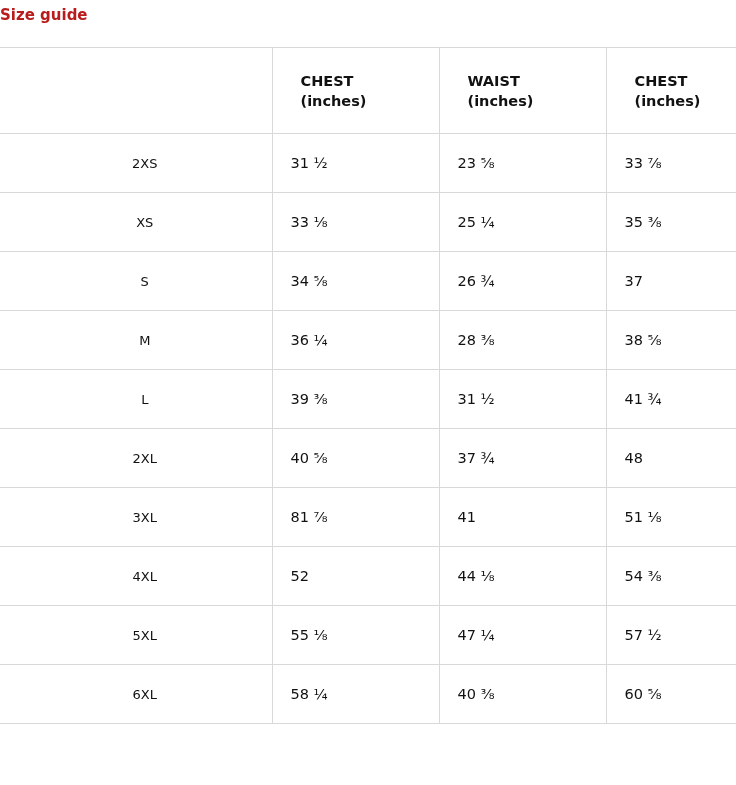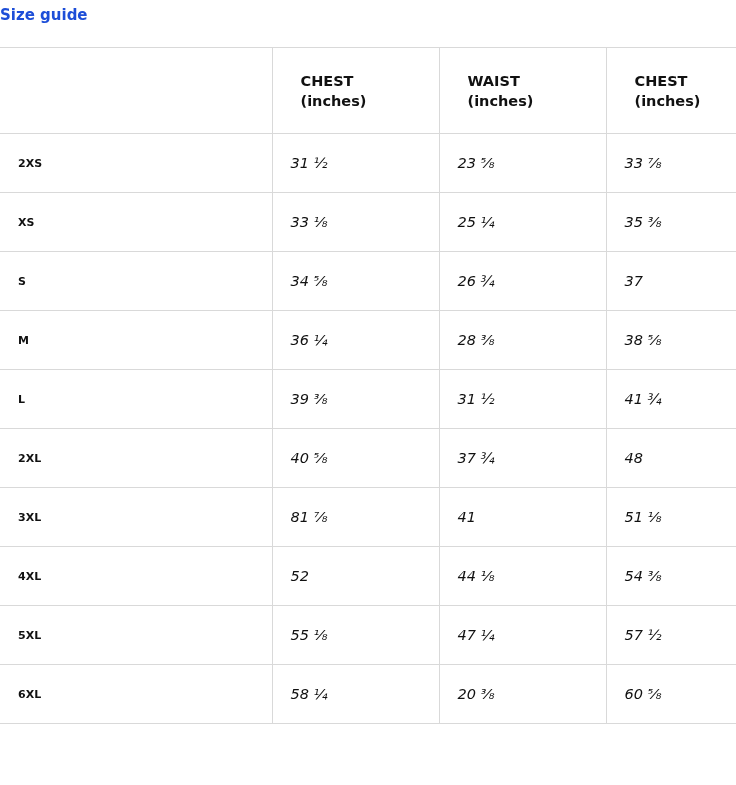--- a/index.html
+++ b/index.html
@@ -15,21 +15,21 @@
     -webkit-font-smoothing: antialiased;
   }
   .page {
     width: 736px;
     box-sizing: border-box;
     padding: 0;
   }
   .size-guide-title {
     font-size: 15px;
     font-weight: bold;
-    color: #1d4ed8;
+    color: #b91c1c;
     margin: 5px 0 0 0;
     padding: 0 16px 0 0;
     line-height: 20px;
   }
   table.size-table {
     width: 736px;
     border-collapse: collapse;
     table-layout: fixed;
     margin-top: 22px;
     font-size: 14.5px;
@@ -58,28 +58,28 @@
     font-size: 14.5px;
     line-height: 20px;
     padding-top: 17px;
     padding-bottom: 17px;
     height: 86px;
   }
   table.size-table thead th.blank-head {
     font-weight: normal;
   }
   table.size-table tbody th.row-label {
-    font-weight: bold;
-    font-size: 11px;
+    font-weight: normal;
+    font-size: 13px;
+    text-align: center;
   }
   table.size-table tbody td {
     font-weight: normal;
     font-size: 14.5px;
     color: #111111;
-    font-style: italic;
   }
   table.size-table tbody tr {
     height: 59px;
   }
   .head-line {
     display: block;
     margin-left: 10px;
   }
 </style>
 </head>
@@ -164,19 +164,19 @@
       </tr>
       <tr>
         <th class="row-label">5XL</th>
         <td>55 ⅛</td>
         <td>47 ¼</td>
         <td>57 ½</td>
       </tr>
       <tr>
         <th class="row-label">6XL</th>
         <td>58 ¼</td>
-        <td>20 ⅜</td>
+        <td>40 ⅜</td>
         <td>60 ⅝</td>
       </tr>
     </tbody>
   </table>
 
 </div>
 
 </body></html>

